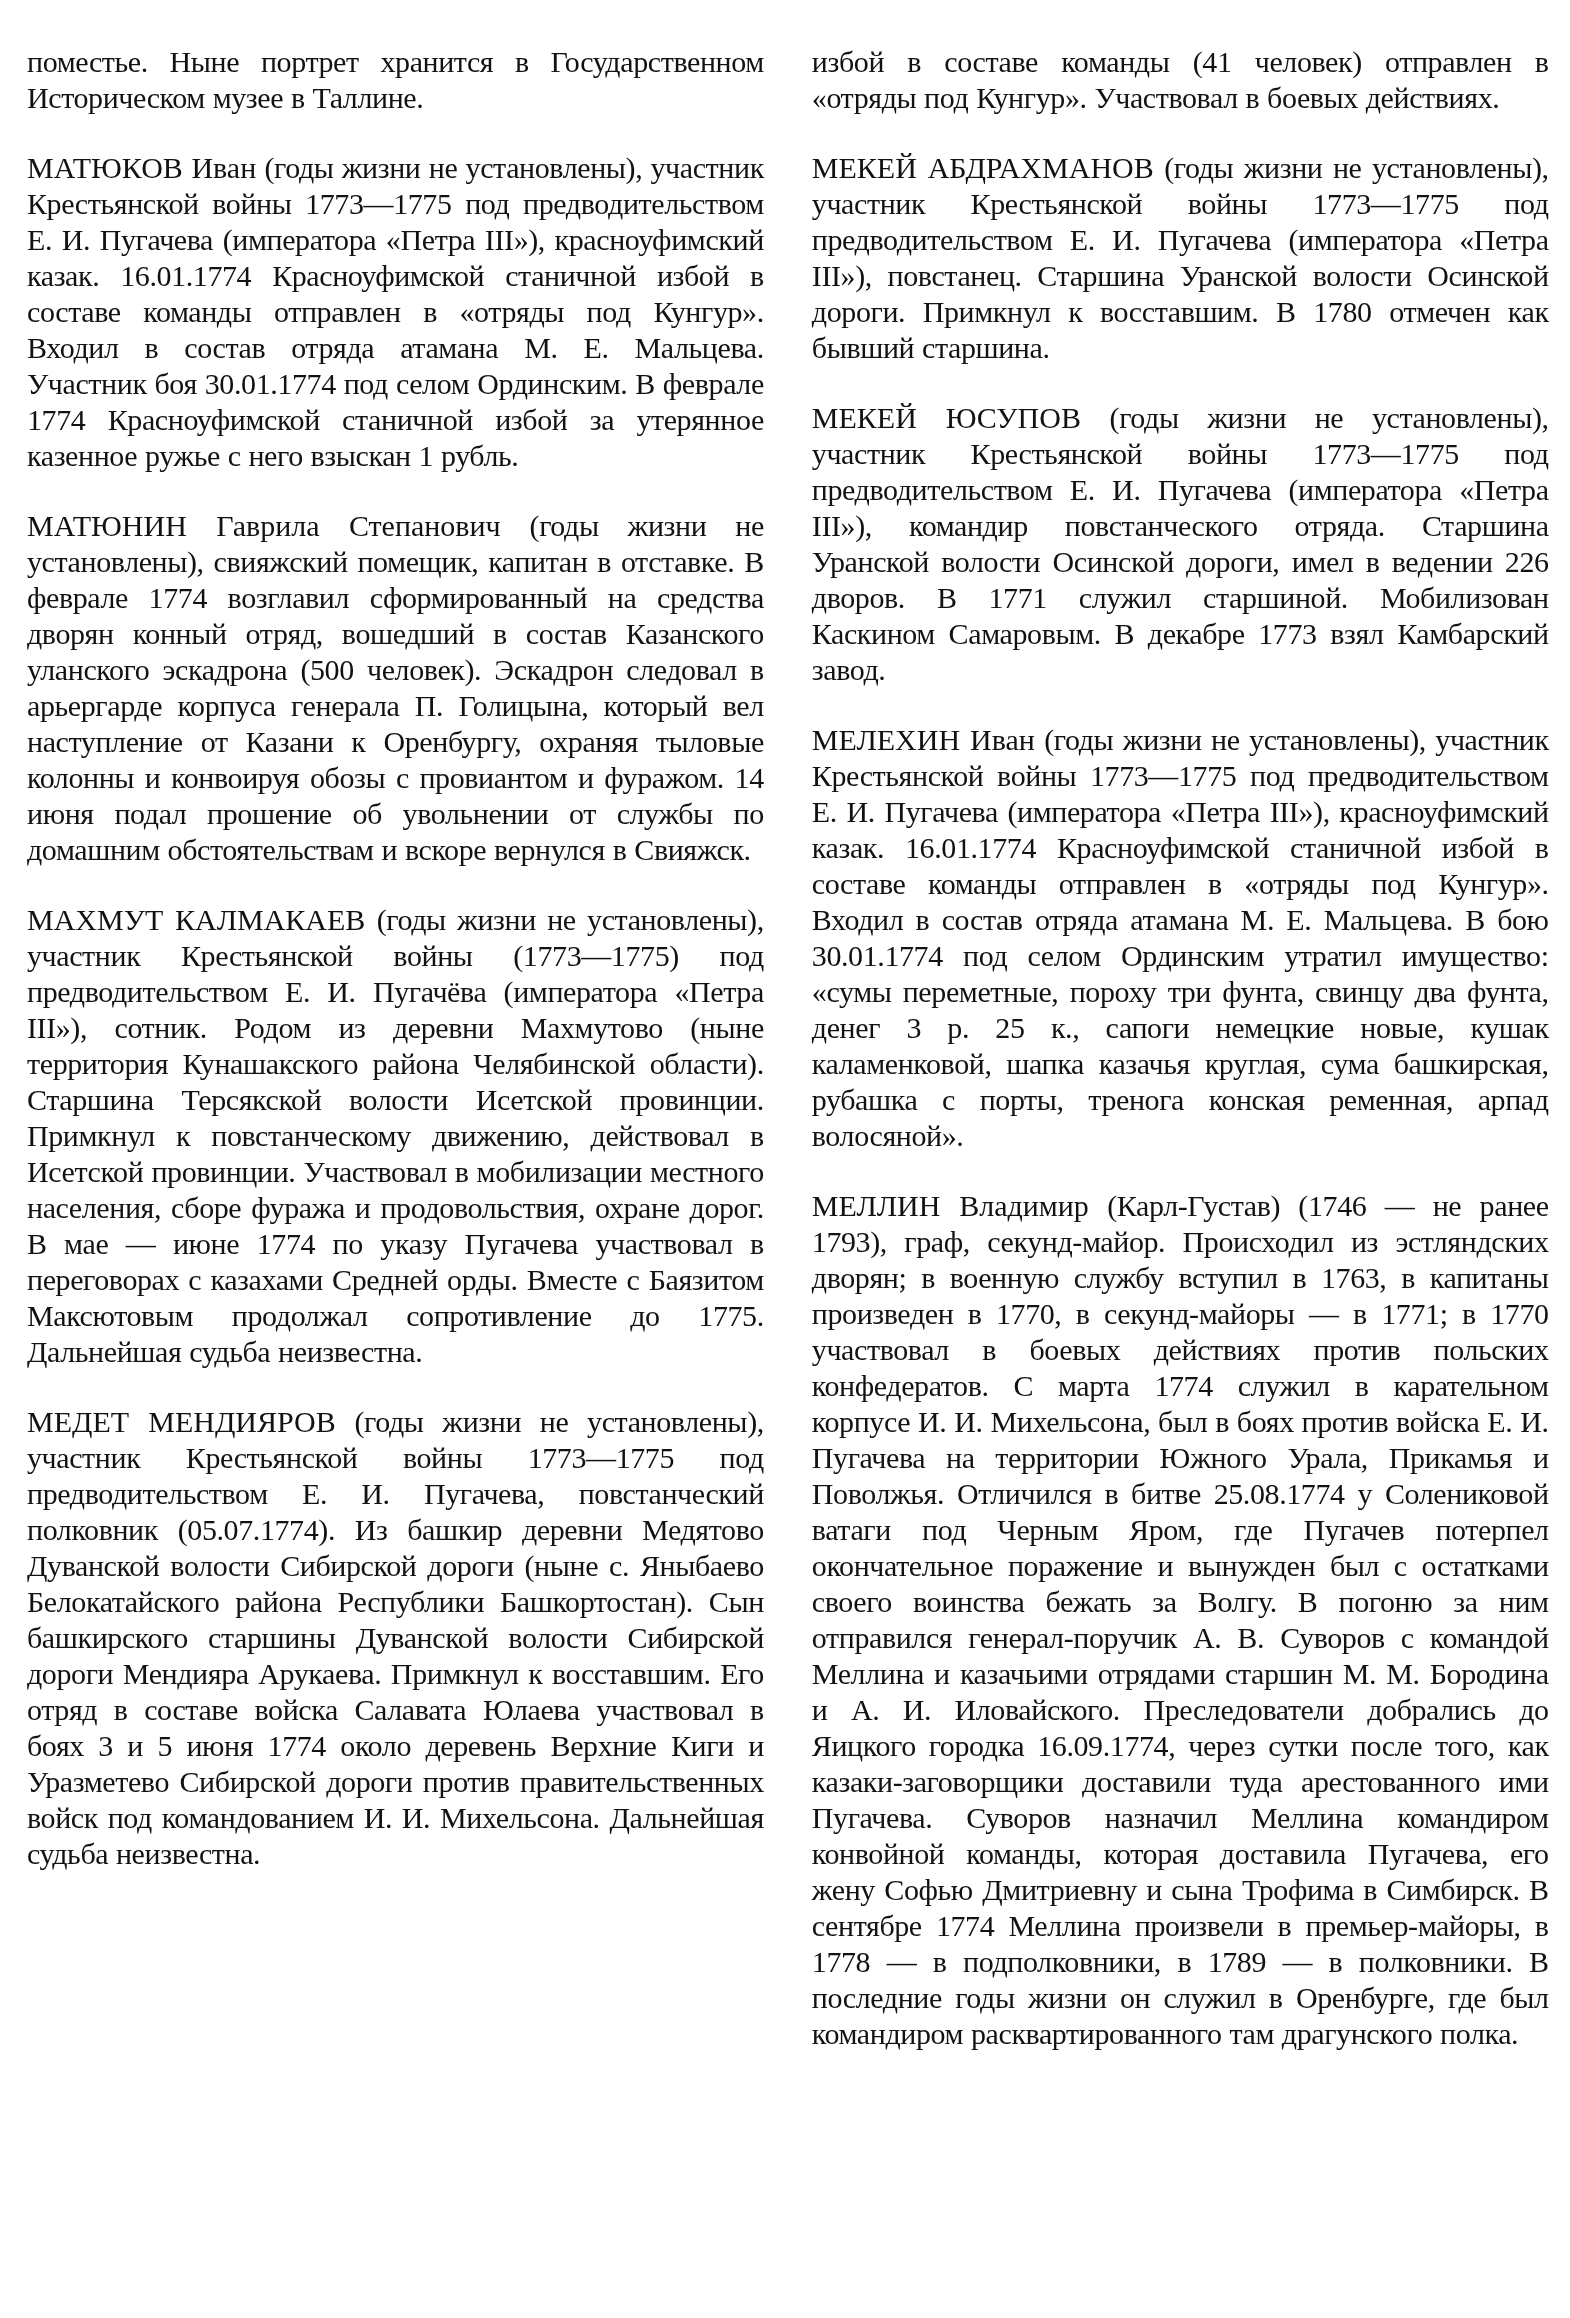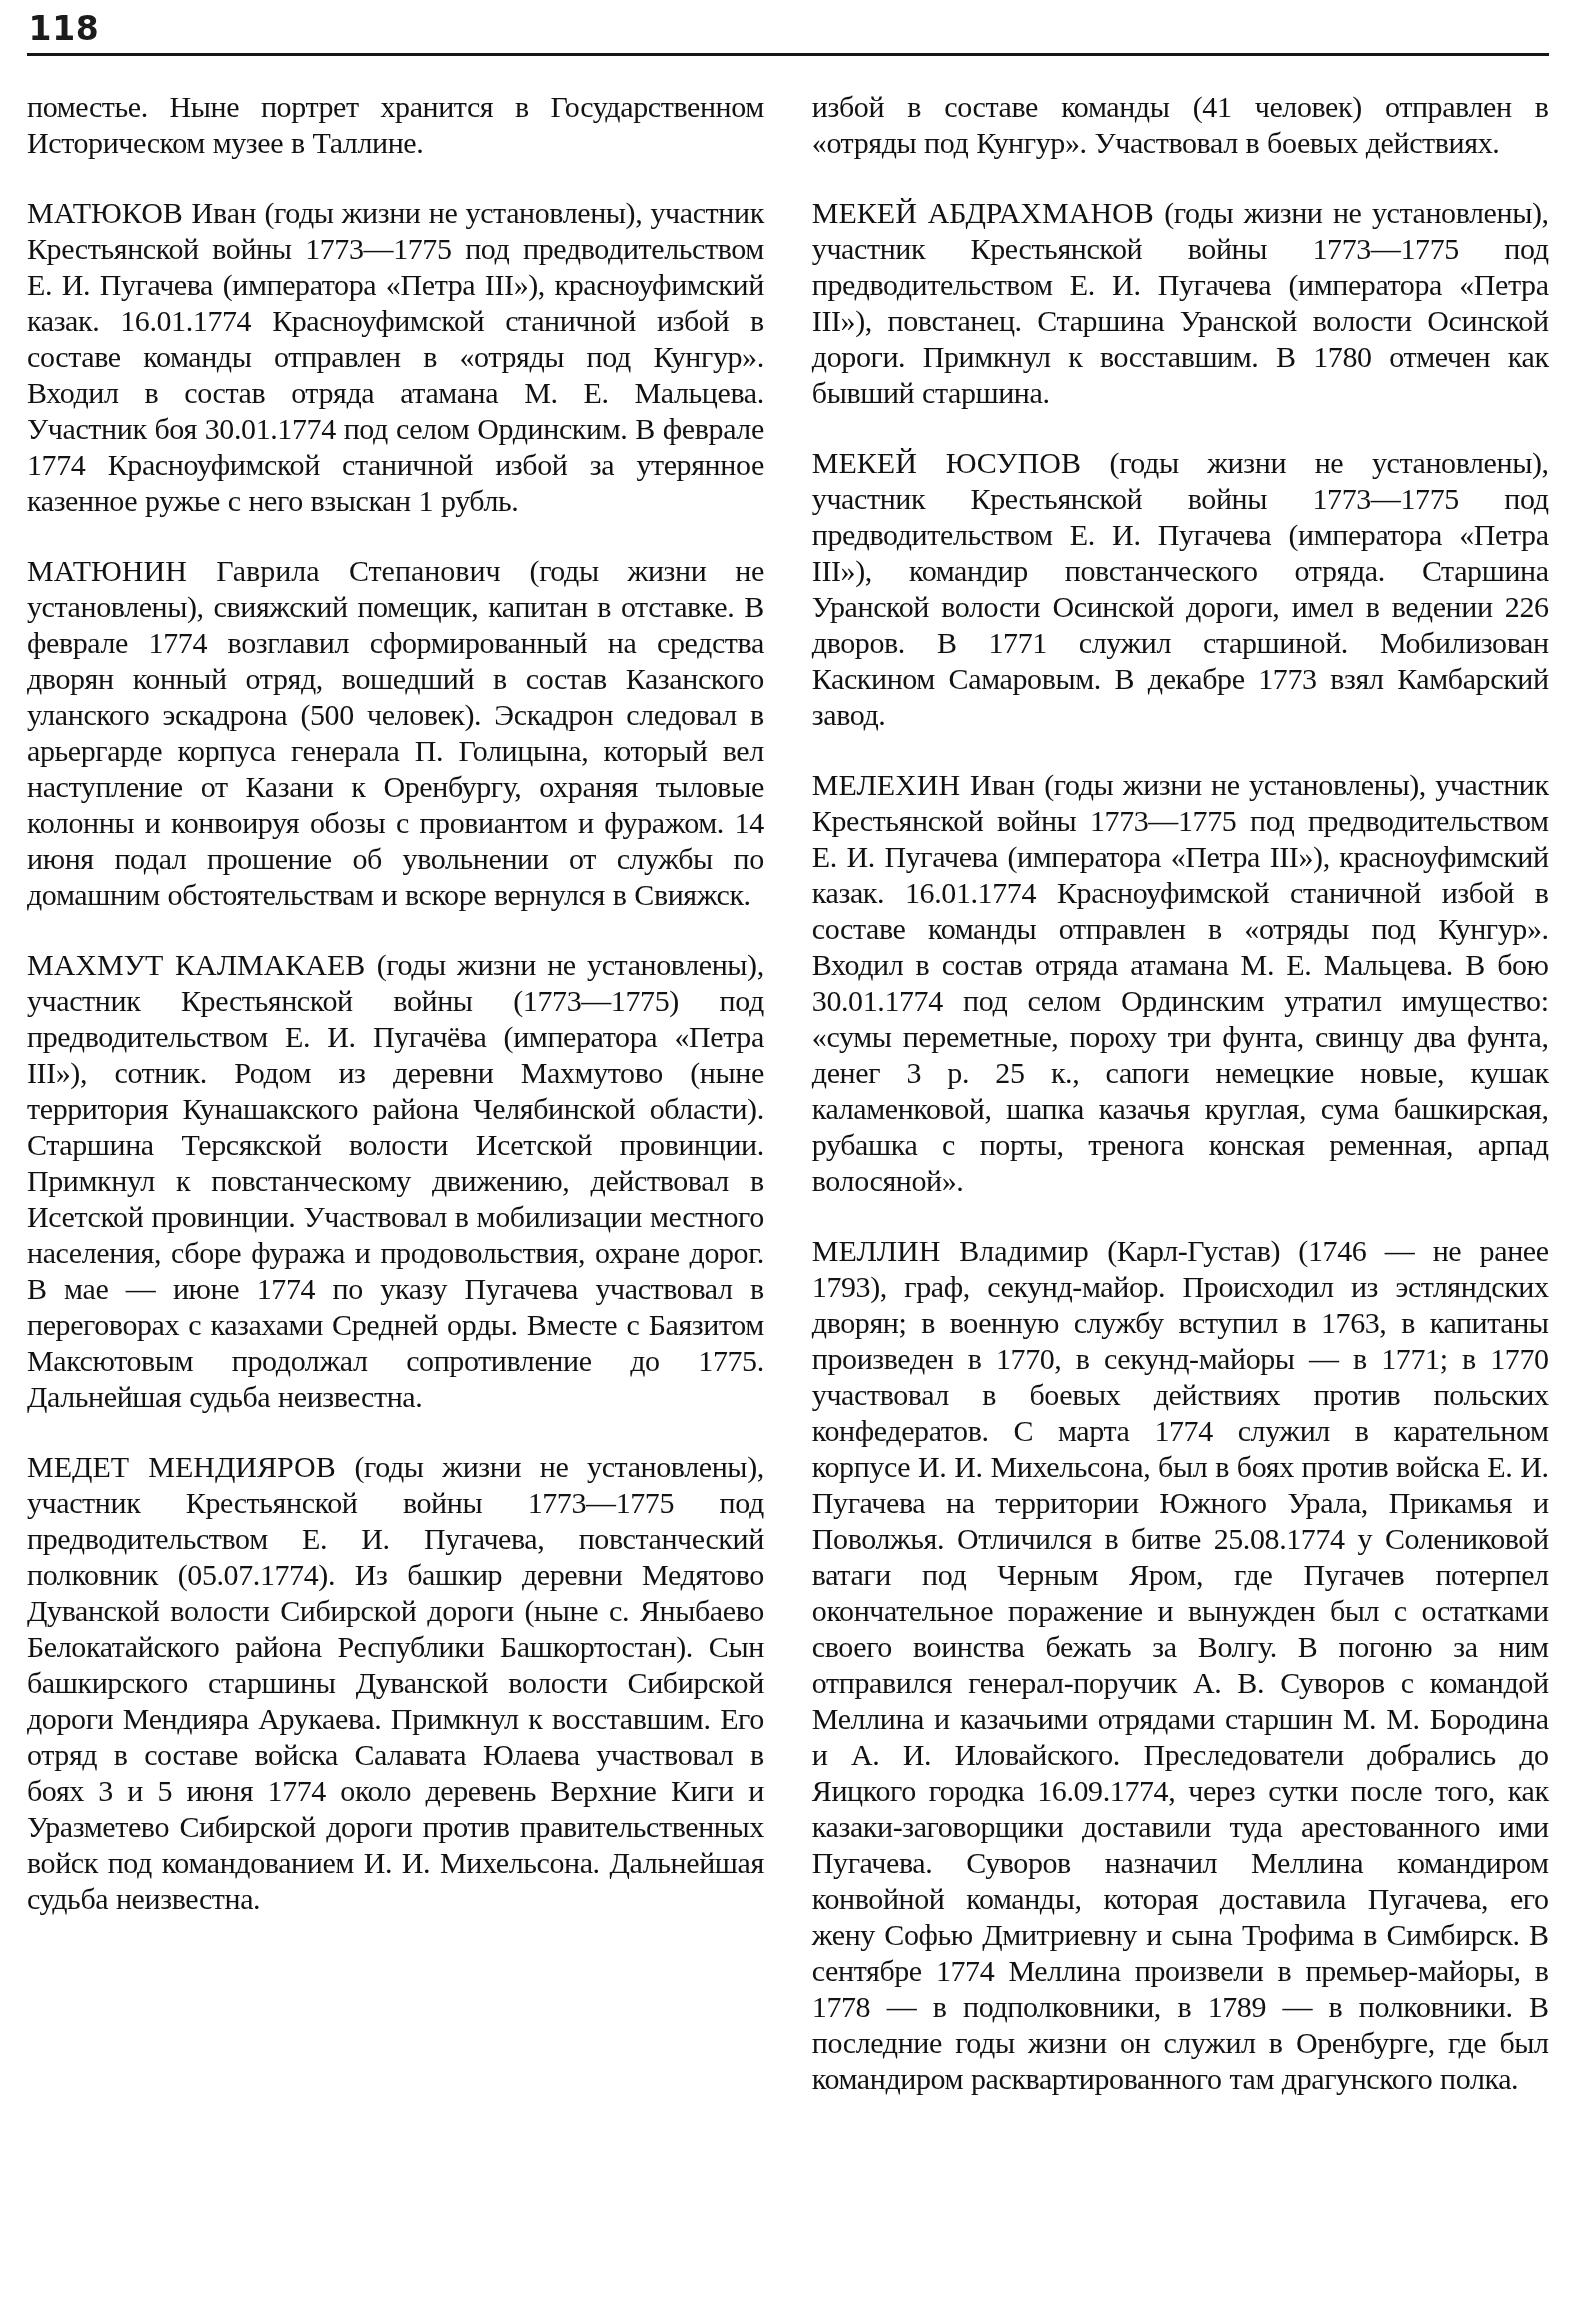--- a/index.html
+++ b/index.html
@@ -59,24 +59,20 @@
   .headword {
     font-weight: 400;
     letter-spacing: 0;
   }
 </style>
 </head>
 <body>
 
 <div class="page">
 
-  <header class="page-header">
-    <div class="page-number">118</div>
-    <hr class="header-rule">
-  </header>
 
   <main class="columns">
 
     <section class="col">
       <p class="entry"><span class="body">поместье. Ныне портрет хранится в Государственном Историческом музее в Таллине.</span></p>
       <p class="entry"><span class="headword">МАТЮКОВ Иван</span><span class="body"> (годы жизни не установлены), участник Крестьянской войны 1773—1775 под предводительством Е. И. Пугачева (императора «Петра III»), красноуфимский казак. 16.01.1774 Красноуфимской станичной избой в составе команды отправлен в «отряды под Кунгур». Входил в состав отряда атамана М. Е. Мальцева. Участник боя 30.01.1774 под селом Ординским. В феврале 1774 Красноуфимской станичной избой за утерянное казенное ружье с него взыскан 1 рубль.</span></p>
       <p class="entry"><span class="headword">МАТЮНИН Гаврила Степанович</span><span class="body"> (годы жизни не установлены), свияжский помещик, капитан в отставке. В феврале 1774 возглавил сформированный на средства дворян конный отряд, вошедший в состав Казанского уланского эскадрона (500 человек). Эскадрон следовал в арьергарде корпуса генерала П. Голицына, который вел наступление от Казани к Оренбургу, охраняя тыловые колонны и конвоируя обозы с провиантом и фуражом. 14 июня подал прошение об увольнении от службы по домашним обстоятельствам и вскоре вернулся в Свияжск.</span></p>
       <p class="entry"><span class="headword">МАХМУТ КАЛМАКАЕВ</span><span class="body"> (годы жизни не установлены), участник Крестьянской войны (1773—1775) под предводительством Е. И. Пугачёва (императора «Петра III»), сотник. Родом из деревни Махмутово (ныне территория Кунашакского района Челябинской области). Старшина Терсякской волости Исетской провинции. Примкнул к повстанческому движению, действовал в Исетской провинции. Участвовал в мобилизации местного населения, сборе фуража и продовольствия, охране дорог. В мае — июне 1774 по указу Пугачева участвовал в переговорах с казахами Средней орды. Вместе с Баязитом Максютовым продолжал сопротивление до 1775. Дальнейшая судьба неизвестна.</span></p>
       <p class="entry"><span class="headword">МЕДЕТ МЕНДИЯРОВ</span><span class="body"> (годы жизни не установлены), участник Крестьянской войны 1773—1775 под предводительством Е. И. Пугачева, повстанческий полковник (05.07.1774). Из башкир деревни Медятово Дуванской волости Сибирской дороги (ныне с. Яныбаево Белокатайского района Республики Башкортостан). Сын башкирского старшины Дуванской волости Сибирской дороги Мендияра Арукаева. Примкнул к восставшим. Его отряд в составе войска Салавата Юлаева участвовал в боях 3 и 5 июня 1774 около деревень Верхние Киги и Уразметево Сибирской дороги против правительственных войск под командованием И. И. Михельсона. Дальнейшая судьба неизвестна.</span></p>
     </section>

